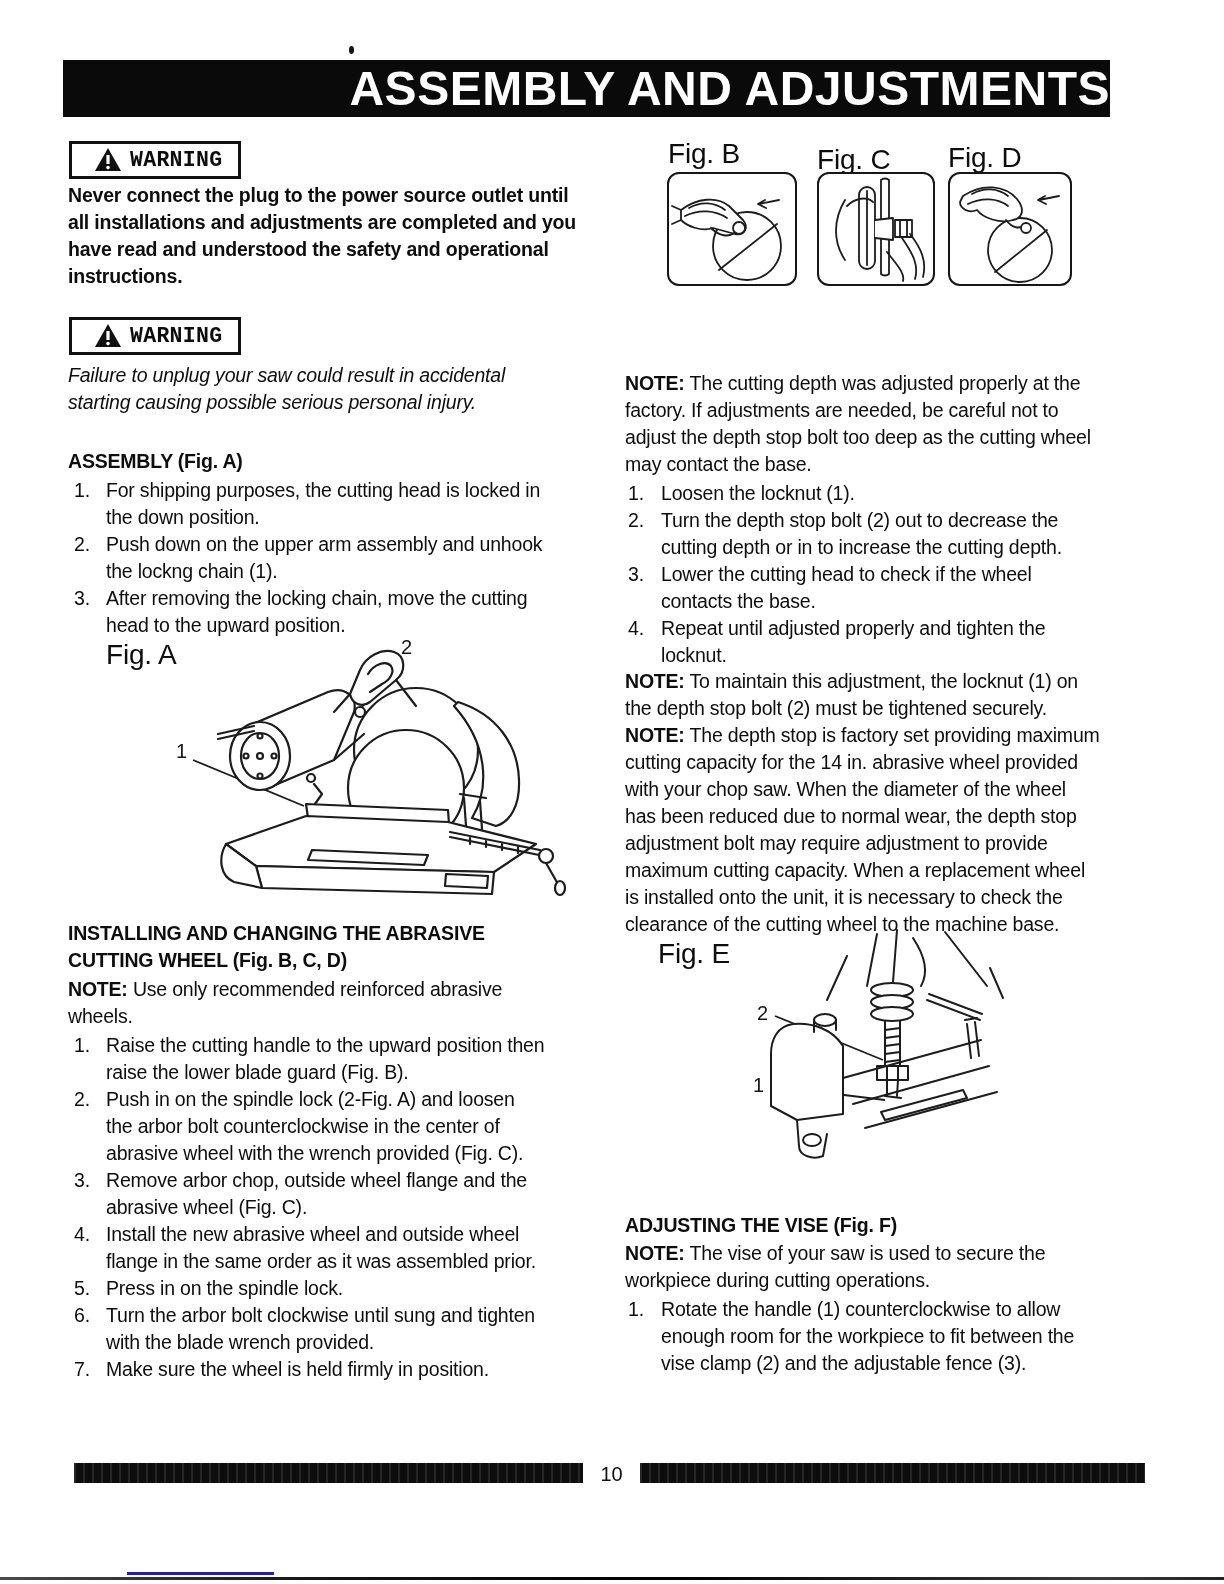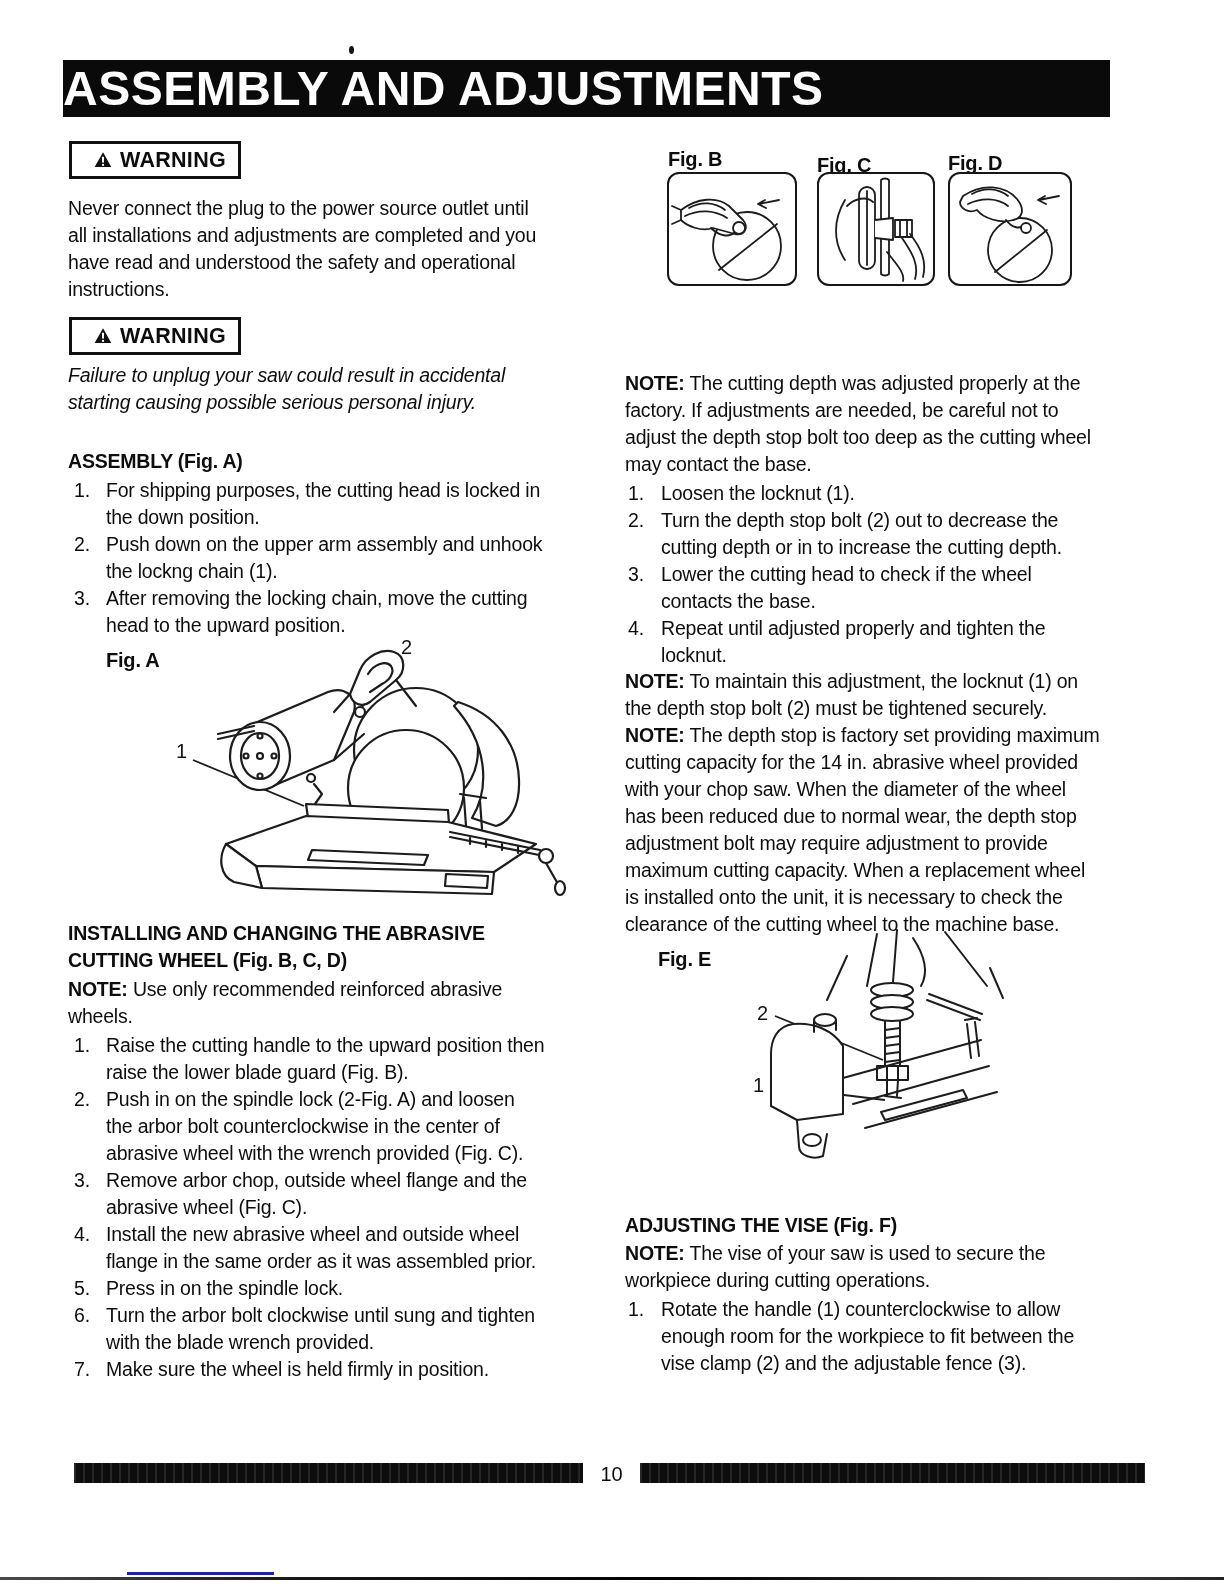--- a/index.html
+++ b/index.html
@@ -6,36 +6,36 @@
   .page{
     position:relative;width:1224px;height:1584px;background:#fff;
     font-family:"Liberation Sans",sans-serif;color:#0d0d0d;
     font-size:19.5px;line-height:27px;letter-spacing:-0.2px;overflow:hidden;
   }
   .abs{position:absolute;}
   .pre{white-space:pre-line;}
 
   
   .banner{position:absolute;left:63px;top:60px;width:1047px;height:57px;background:#0a0a0a;
-    display:flex;align-items:center;justify-content:flex-start;}
+    display:flex;align-items:center;justify-content:flex-end;}
   .banner-title{color:#ffffff;font-weight:bold;font-size:48px;letter-spacing:0.5px;line-height:1;}
   .scan-dot{position:absolute;left:349px;top:46px;width:5px;height:8px;background:#141414;border-radius:50%;}
 
   
   .col-left{position:absolute;left:68px;top:0;width:530px;height:1584px;}
   .col-right{position:absolute;left:625px;top:0;width:550px;height:1584px;}
 
   
   .warning-box{position:absolute;display:flex;align-items:center;gap:8px;
     border:3px solid #101010;background:#fff;height:38px;box-sizing:border-box;
-    padding:0 12px 0 22px;width:172px;}
+    padding:0 12px 0 22px;width:172px;font-family:Liberation Mono, monospace;}
   .warning-box .wlabel{font-weight:bold;font-size:21.5px;letter-spacing:0.3px;}
 
   .h1{font-weight:bold;}
-  .fig-label{font-weight:bold;font-size:20px;margin-top:6px;}
+  .fig-label{font-weight:normal;font-size:28px;}
 
   
   .list{position:absolute;}
   .li{position:relative;}
   .li .num{position:absolute;top:0;}
   .col-left .li .num{left:6px;}
   .col-left .li .li-text{display:block;margin-left:38px;white-space:pre-line;}
   .col-right .li .num{left:3px;}
   .col-right .li .li-text{display:block;margin-left:36px;white-space:pre-line;}
 
@@ -67,21 +67,21 @@
 
     <div class="warning-box" style="left:1px;top:141px;">
       <svg width="28" height="26" viewBox="0 0 28 26">
           <path d="M14 1 L27 24 L1 24 Z" fill="#111"></path>
           <rect x="12.4" y="8" width="3.2" height="9" fill="#fff"></rect>
           <circle cx="14" cy="20.6" r="1.8" fill="#fff"></circle>
         </svg>
       <span class="wlabel">WARNING</span>
     </div>
 
-    <div class="abs pre" style="left:0;top:195px;">Never connect the plug to the power source outlet until
+    <div class="abs pre" style="left:0;top:182px;font-weight:bold;">Never connect the plug to the power source outlet until
 all installations and adjustments are completed and you
 have read and understood the safety and operational
 instructions.</div>
 
     <div class="warning-box" style="left:1px;top:317px;">
       <svg width="28" height="26" viewBox="0 0 28 26">
           <path d="M14 1 L27 24 L1 24 Z" fill="#111"></path>
           <rect x="12.4" y="8" width="3.2" height="9" fill="#fff"></rect>
           <circle cx="14" cy="20.6" r="1.8" fill="#fff"></circle>
         </svg>

